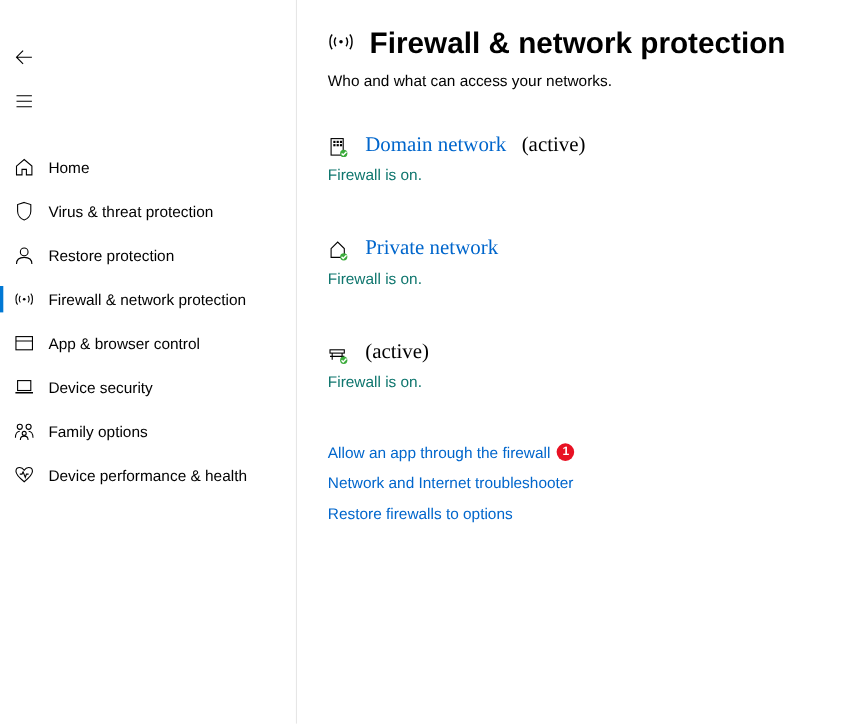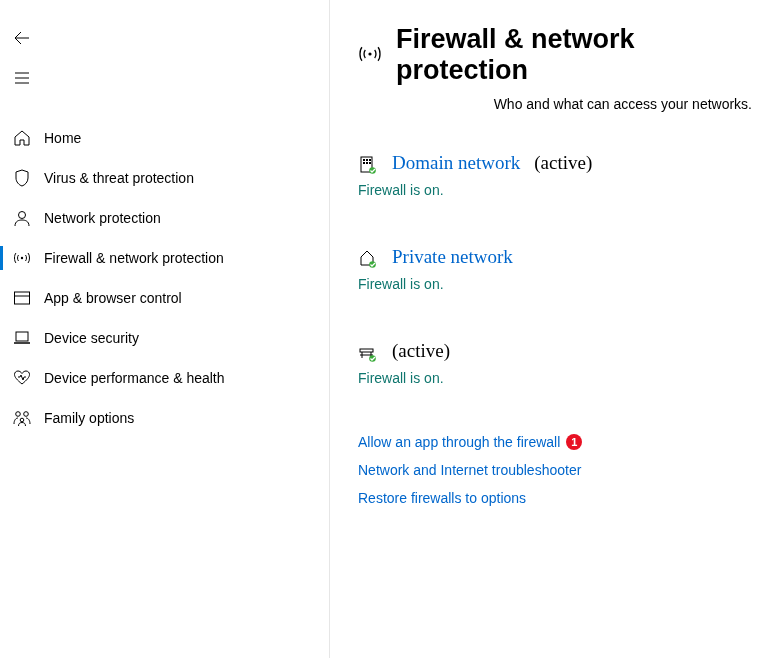--- a/index.html
+++ b/index.html
@@ -7,23 +7,23 @@
       font-family: "Segoe UI", -apple-system, sans-serif;
       font-size: 14px;
       color: #000;
       background: #fff;
       width: 772px;
       height: 658px;
       overflow: hidden;
       display: flex;
     }
     .sidebar {
-      width: 330px;
+      width: 270px;
       border-right: 1px solid #e6e6e6;
-      padding-top: 10px;
+      padding-top: 24px;
     }
     .top-controls {
       padding: 8px 0 20px 0;
     }
     .icon-btn {
       width: 40px;
       height: 40px;
       display: flex;
       align-items: center;
       justify-content: center;
@@ -70,21 +70,20 @@
       margin-bottom: 10px;
     }
     .page-title {
       font-size: 27px;
       font-weight: 600;
     }
     .page-subtitle {
       font-size: 14px;
       color: #000;
       margin-bottom: 40px;
-      text-align: right;
     }
     .network-block { margin-bottom: 48px; }
     .network-header {
       display: flex;
       align-items: center;
       gap: 14px;
       margin-bottom: 8px;
       font-family: Liberation Serif, serif;
     }
     .network-icon {
@@ -170,21 +169,21 @@
         </span>
       <span class="nav-label">Virus &amp; threat protection</span>
     </li>
     <li class="nav-item">
       <span class="nav-icon">
           <svg width="18" height="18" viewBox="0 0 18 18">
             <circle cx="9" cy="6" r="3.5" stroke="#000" stroke-width="1" fill="none"></circle>
             <path d="M2 17 C2 12 6 11 9 11 C12 11 16 12 16 17" stroke="#000" stroke-width="1" fill="none"></path>
           </svg>
         </span>
-      <span class="nav-label">Network protection</span>
+      <span class="nav-label">Restore protection</span>
     </li>
     <li class="nav-item active">
       <span class="nav-icon">
           <svg width="18" height="18" viewBox="0 0 18 18">
             <path d="M3 4 C1 6 1 12 3 14 M5.5 6 C4.2 7.5 4.2 10.5 5.5 12 M15 4 C17 6 17 12 15 14 M12.5 6 C13.8 7.5 13.8 10.5 12.5 12" stroke="#000" stroke-width="1" fill="none"></path>
             <circle cx="9" cy="9" r="1.2" fill="#000"></circle>
           </svg>
         </span>
       <span class="nav-label">Firewall &amp; network protection</span>
     </li>
@@ -198,40 +197,40 @@
       <span class="nav-label">App &amp; browser control</span>
     </li>
     <li class="nav-item">
       <span class="nav-icon">
           <svg width="18" height="18" viewBox="0 0 18 18">
             <rect x="3" y="3" width="12" height="9" stroke="#000" stroke-width="1" fill="none"></rect>
             <path d="M1 14 L17 14" stroke="#000" stroke-width="1.5"></path>
           </svg>
         </span>
       <span class="nav-label">Device security</span>
-    </li>
-    <li class="nav-item">
-      <span class="nav-icon">
-          <svg width="18" height="18" viewBox="0 0 18 18">
-            <path d="M9 15 C4 11 1.5 8 1.5 5.5 C1.5 3.5 3 2 5 2 C6.5 2 8 3 9 4.5 C10 3 11.5 2 13 2 C15 2 16.5 3.5 16.5 5.5 C16.5 8 14 11 9 15 Z" stroke="#000" stroke-width="1" fill="none"></path>
-            <path d="M5 8 L7 8 L8 6 L10 11 L11 8 L13 8" stroke="#000" stroke-width="1" fill="none"></path>
-          </svg>
-        </span>
-      <span class="nav-label">Device performance &amp; health</span>
     </li>
     <li class="nav-item">
       <span class="nav-icon">
           <svg width="18" height="18" viewBox="0 0 18 18">
             <circle cx="5" cy="5" r="2.3" stroke="#000" stroke-width="1" fill="none"></circle>
             <circle cx="13" cy="5" r="2.3" stroke="#000" stroke-width="1" fill="none"></circle>
             <circle cx="9" cy="11" r="1.8" stroke="#000" stroke-width="1" fill="none"></circle>
             <path d="M1 15 C1 11 3 9 5 9 M17 15 C17 11 15 9 13 9 M5.5 17 C5.5 14.5 7 13.5 9 13.5 C11 13.5 12.5 14.5 12.5 17" stroke="#000" stroke-width="1" fill="none"></path>
           </svg>
         </span>
       <span class="nav-label">Family options</span>
+    </li>
+    <li class="nav-item">
+      <span class="nav-icon">
+          <svg width="18" height="18" viewBox="0 0 18 18">
+            <path d="M9 15 C4 11 1.5 8 1.5 5.5 C1.5 3.5 3 2 5 2 C6.5 2 8 3 9 4.5 C10 3 11.5 2 13 2 C15 2 16.5 3.5 16.5 5.5 C16.5 8 14 11 9 15 Z" stroke="#000" stroke-width="1" fill="none"></path>
+            <path d="M5 8 L7 8 L8 6 L10 11 L11 8 L13 8" stroke="#000" stroke-width="1" fill="none"></path>
+          </svg>
+        </span>
+      <span class="nav-label">Device performance &amp; health</span>
     </li>
   </ul>
 </div>
 
 <div class="main">
   <div class="page-header">
     <span><svg width="24" height="24" viewBox="0 0 18 18">
           <path d="M3 4 C1 6 1 12 3 14 M5.5 6 C4.2 7.5 4.2 10.5 5.5 12 M15 4 C17 6 17 12 15 14 M12.5 6 C13.8 7.5 13.8 10.5 12.5 12" stroke="#000" stroke-width="1" fill="none"></path>
           <circle cx="9" cy="9" r="1.2" fill="#000"></circle>
         </svg></span>

